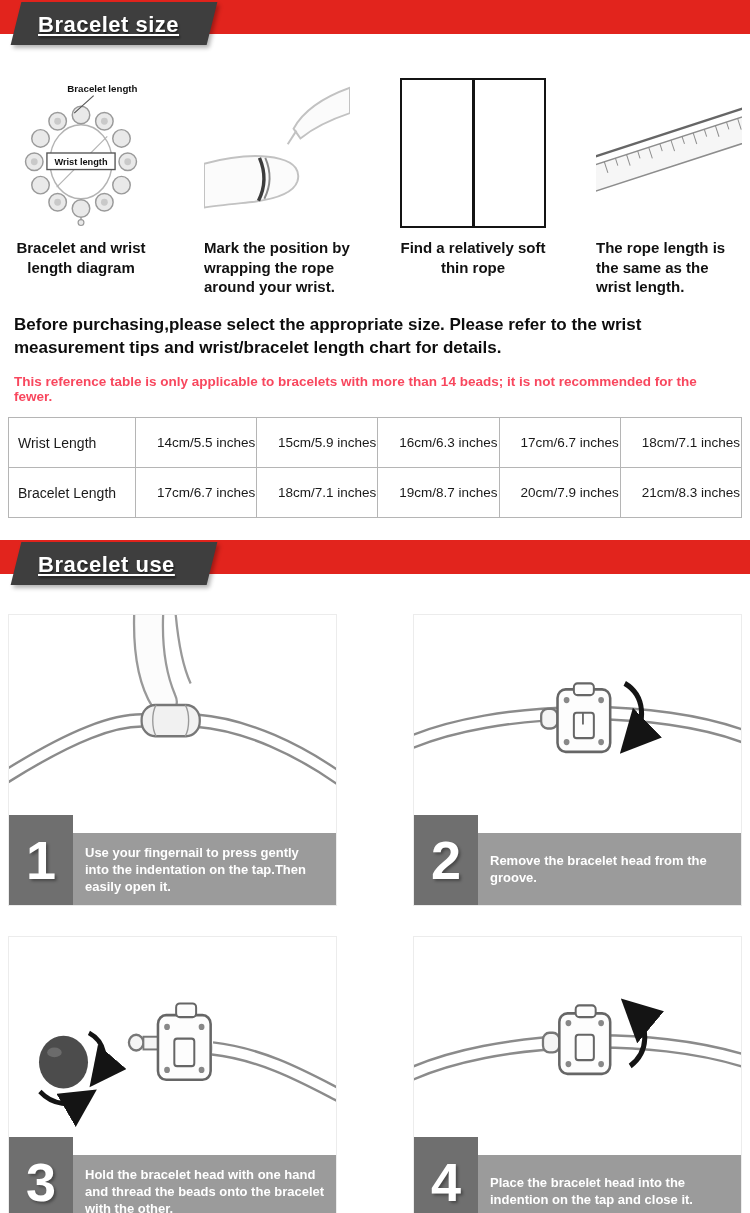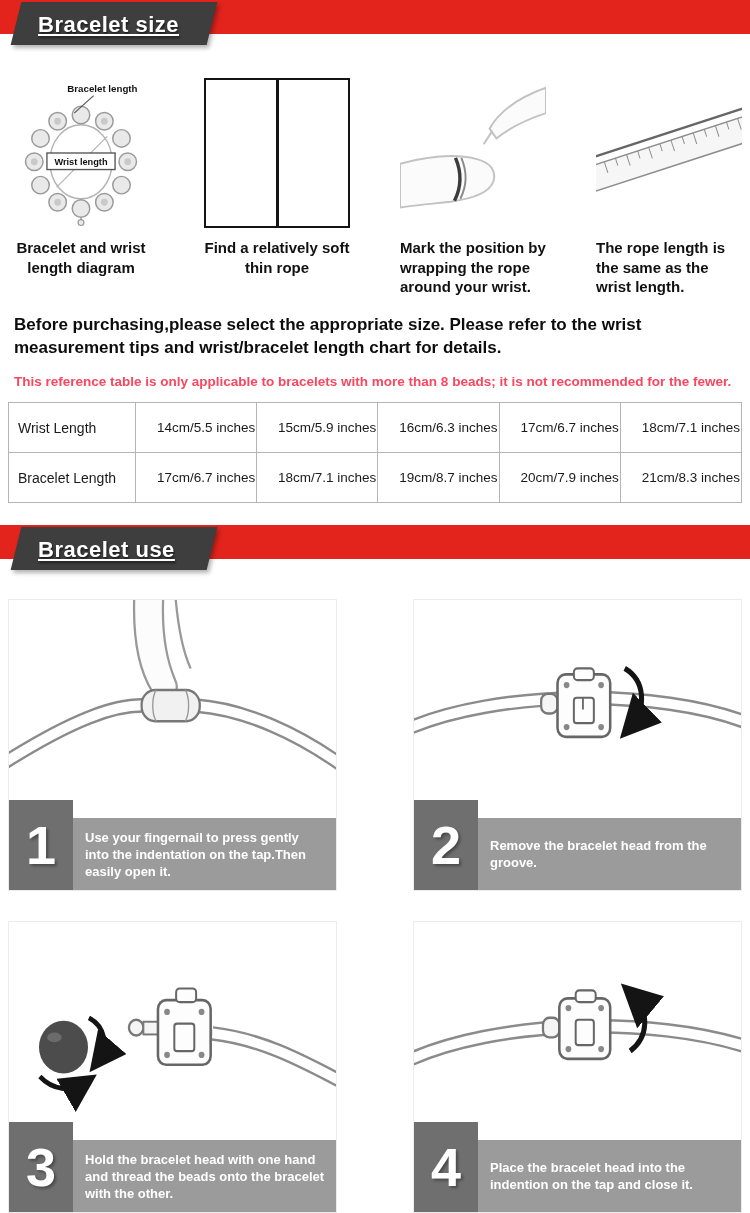--- a/index.html
+++ b/index.html
@@ -111,37 +111,37 @@
         <line x1="88" y1="16" x2="68" y2="34" stroke="#555" stroke-width="1.2"></line>
         <text x="97" y="12" text-anchor="middle" font-size="10" font-weight="bold" fill="#111">Bracelet length</text>
         <rect x="40" y="75" width="70" height="17" fill="#ffffff" stroke="#555" stroke-width="1.4"></rect>
         <text x="75" y="87" text-anchor="middle" font-size="9.5" font-weight="bold" fill="#111">Wrist length</text>
       </svg>
     </div>
     <figcaption class="measure-caption center">Bracelet and wrist length diagram</figcaption>
   </figure>
 
   <figure class="measure-step">
-    <div class="measure-img bordered">
-      <div class="rope-line"></div>
-    </div>
-    <figcaption class="measure-caption center">Find a relatively soft thin rope</figcaption>
-  </figure>
-
-  <figure class="measure-step">
     <div class="measure-img">
       <svg viewBox="0 0 150 150">
         <path d="M0 86 C 30 78 58 76 78 81 C 94 85 99 94 96 104 C 92 116 74 122 52 125 C 34 127 14 129 0 131 Z" fill="#fbfbfb" stroke="#c2c2c2" stroke-width="2"></path>
         <path d="M57 80 C 63 94 63 110 56 124" fill="none" stroke="#3c3c3c" stroke-width="3.5"></path>
         <path d="M63 80 C 69 94 69 108 62 122" fill="none" stroke="#8a8a8a" stroke-width="2"></path>
         <path d="M150 8 C 122 18 102 32 92 50 L 99 60 C 114 48 132 40 150 34 Z" fill="#fbfbfb" stroke="#c2c2c2" stroke-width="2"></path>
         <path d="M95 52 L 86 66" stroke="#c2c2c2" stroke-width="2"></path>
       </svg>
     </div>
     <figcaption class="measure-caption">Mark the position by wrapping the rope around your wrist.</figcaption>
+  </figure>
+
+  <figure class="measure-step">
+    <div class="measure-img bordered">
+      <div class="rope-line"></div>
+    </div>
+    <figcaption class="measure-caption center">Find a relatively soft thin rope</figcaption>
   </figure>
 
   <figure class="measure-step">
     <div class="measure-img">
       <svg viewBox="0 0 150 150">
         <g transform="rotate(-18 75 75)">
           <line x1="-25" y1="55" x2="175" y2="55" stroke="#666" stroke-width="2.5"></line>
           <rect x="-25" y="63" width="200" height="26" fill="#f6f6f6" stroke="#8d8d8d" stroke-width="1.5"></rect>
           <g stroke="#8d8d8d" stroke-width="1">
             <line x1="-15" y1="63" x2="-15" y2="75"></line>
@@ -163,21 +163,21 @@
           </g>
         </g>
       </svg>
     </div>
     <figcaption class="measure-caption">The rope length is the same as the wrist length.</figcaption>
   </figure>
 
 </section>
 
 <p class="intro">Before purchasing,please select the appropriate size. Please refer to the wrist measurement tips and wrist/bracelet length chart for details.</p>
-<p class="warning">This reference table is only applicable to bracelets with more than 8 beads; it is not recommended for the fewer.</p>
+<p class="warning">This reference table is only applicable to bracelets with more than 14 beads; it is not recommended for the fewer.</p>
 
 <table class="size-table">
   <tbody>
     <tr>
       <td class="row-label">Wrist Length</td>
       <td class="val">14cm/5.5 inches</td>
       <td class="val">15cm/5.9 inches</td>
       <td class="val">16cm/6.3 inches</td>
       <td class="val">17cm/6.7 inches</td>
       <td class="val">18cm/7.1 inches</td>

